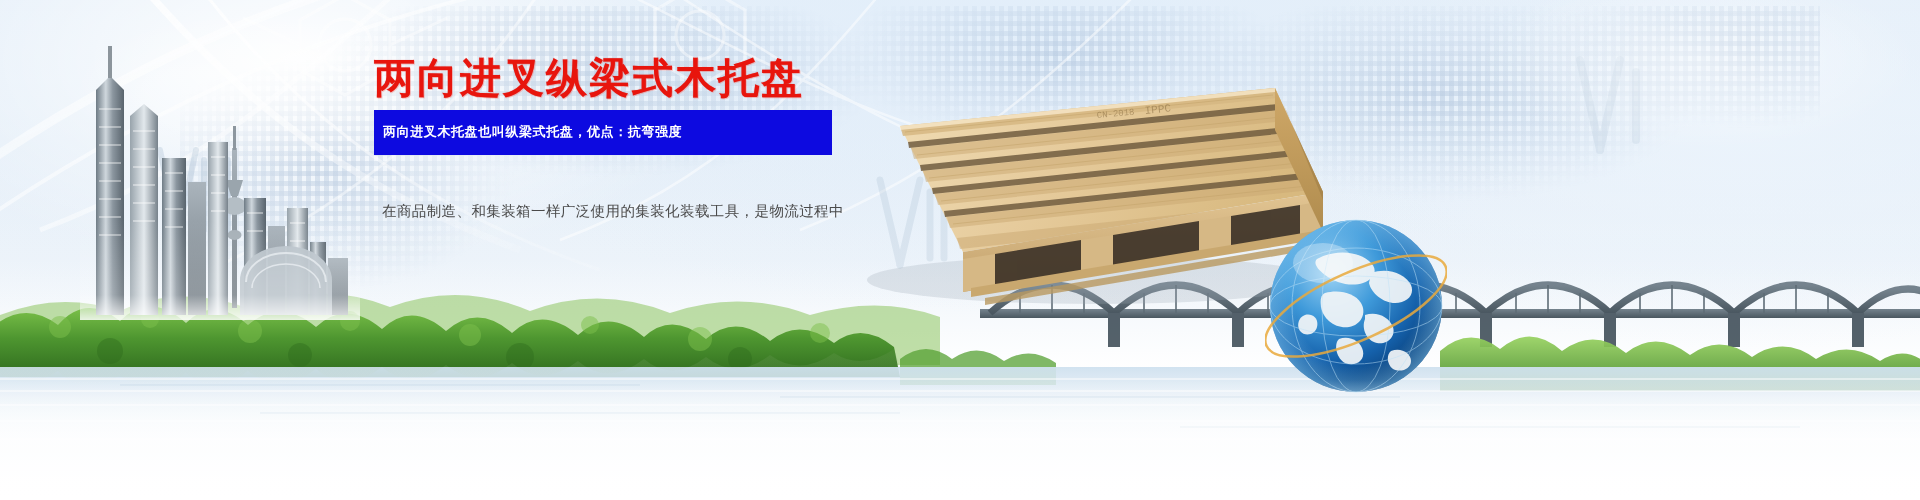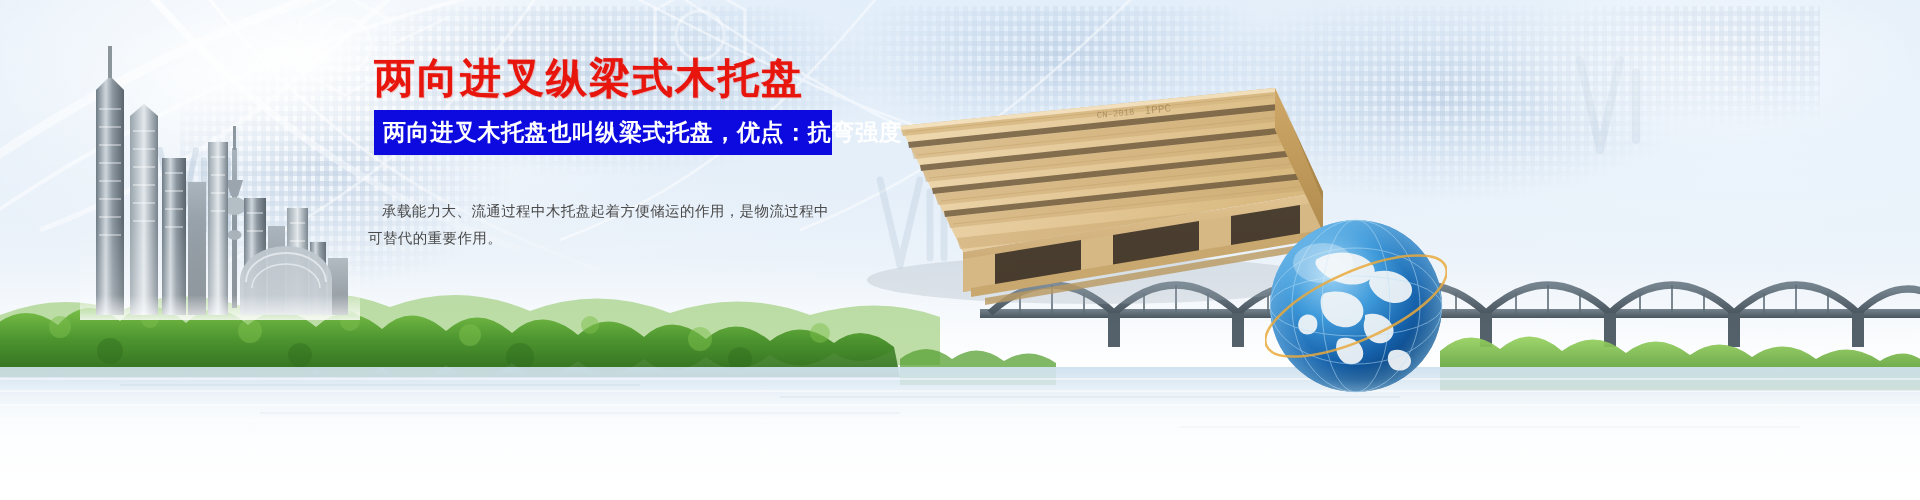--- a/index.html
+++ b/index.html
@@ -64,21 +64,21 @@
   
   #blue-box{
     position:absolute;left:374px;top:110px;width:458px;
     background:#0d0ae0;
     padding:7px 8px 8px 9px;
     box-sizing:border-box;
     z-index:22;
   }
   #blue-box .bline{
     color:#ffffff;font-weight:bold;
-    font-size:23px;line-height:30px;
+    font-size:13px;line-height:30px;
     letter-spacing:.6px;
     white-space:nowrap;
     font-family:"DejaVu Sans","Liberation Sans",sans-serif;
   }
 
   
   #body-text{
     position:absolute;left:368px;top:198px;width:470px;
     z-index:22;
   }
@@ -539,18 +539,17 @@
     <ellipse cx="91" cy="91" rx="98" ry="34" fill="none" stroke="#e9a93c" stroke-width="2.5" opacity=".85" transform="rotate(-24 91 91)"></ellipse>
   </svg>
 
   <div id="title">两向进叉纵梁式木托盘</div>
 
   <div id="blue-box">
     <div class="bline">两向进叉木托盘也叫纵梁式托盘，优点：抗弯强度</div>
   </div>
 
   <div id="body-text">
-    <div class="pline indent">承载能力大、流通过程中木托盘起着方便储运的作用，是物流过程中</div>
-    <div class="pline">可替代的重要作用。</div>
+    <div class="pline indent">在商品制造、和集装箱一样广泛使用的集装化装载工具，是物流过程中</div>
   </div>
 
   <div id="bottom-fade"></div>
 </div>
 
 </body></html>

